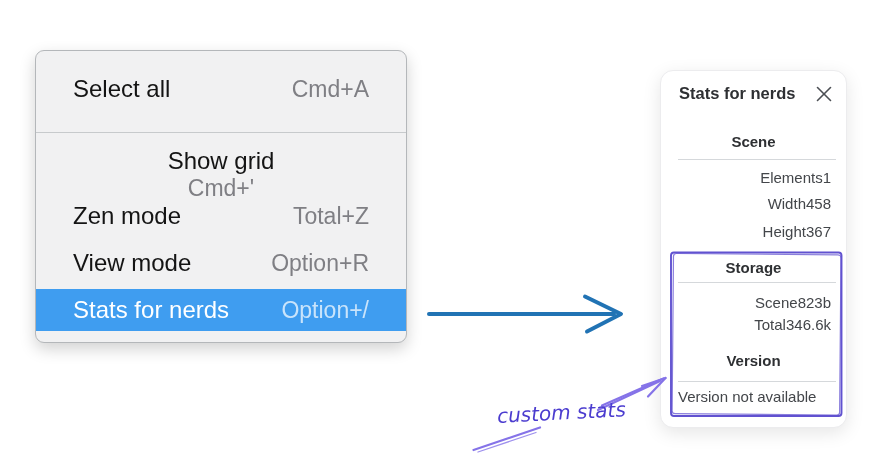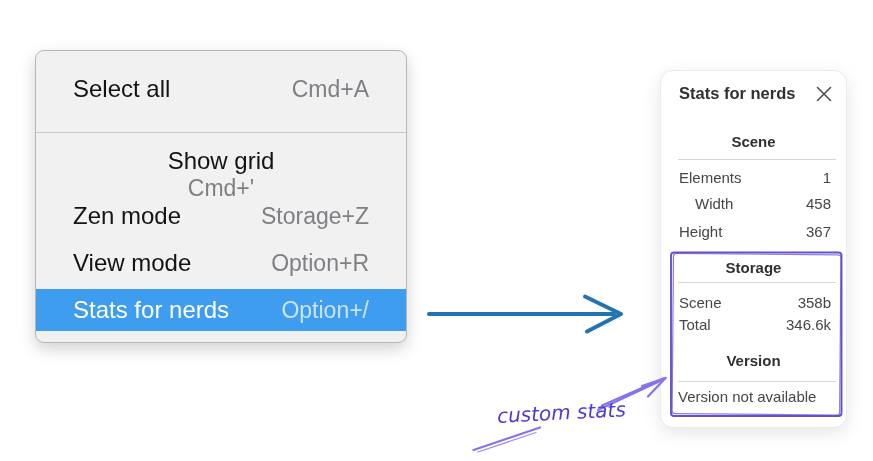--- a/index.html
+++ b/index.html
@@ -44,21 +44,21 @@
   }
   .panel-heading{
     position:absolute;left:0;right:0;text-align:center;
     font-size:15px;font-weight:bold;color:#2e3033;height:20px;line-height:20px;
   }
   .panel-divider{
     position:absolute;left:17px;right:10px;height:0;border-top:1px solid #d5d8db;
   }
   .panel-row{
     position:absolute;left:18px;right:15px;height:20px;line-height:20px;
-    display:flex;justify-content:space-between;
+    display:flex;justify-content:flex-end;
   }
   .panel-note{
     position:absolute;left:17px;right:10px;height:20px;line-height:20px;
   }
 
   
   .overlay{position:absolute;left:0;top:0;pointer-events:none;}
   .custom-stats-label{
     position:absolute;left:497px;top:400px;width:150px;
     font-family:"DejaVu Sans",sans-serif;font-style:italic;font-weight:500;
@@ -75,21 +75,21 @@
       <span>Select all</span>
       <span class="shortcut">Cmd+A</span>
     </div>
     <div class="menu-divider" style="top:81px;"></div>
     <div class="menu-item" style="top:96px;flex-direction:column;">
       <span>Show grid</span>
       <span class="shortcut">Cmd+'</span>
     </div>
     <div class="menu-item" style="top:143px;">
       <span>Zen mode</span>
-      <span class="shortcut">Storage+Z</span>
+      <span class="shortcut">Total+Z</span>
     </div>
     <div class="menu-item" style="top:190px;">
       <span>View mode</span>
       <span class="shortcut">Option+R</span>
     </div>
     <div class="menu-item highlighted" style="top:238px;">
       <span>Stats for nerds</span>
       <span class="shortcut">Option+/</span>
     </div>
   </div>
@@ -113,21 +113,21 @@
     </div>
     <div class="panel-row" style="top:151px;">
       <span>Height</span>
       <span>367</span>
     </div>
 
     <div class="panel-heading" style="top:187px;">Storage</div>
     <div class="panel-divider" style="top:211px;"></div>
     <div class="panel-row" style="top:222px;">
       <span>Scene</span>
-      <span>358b</span>
+      <span>823b</span>
     </div>
     <div class="panel-row" style="top:244px;">
       <span>Total</span>
       <span>346.6k</span>
     </div>
 
     <div class="panel-heading" style="top:280px;">Version</div>
     <div class="panel-divider" style="top:310px;"></div>
     <div class="panel-note" style="top:316px;">Version not available</div>
   </div>

